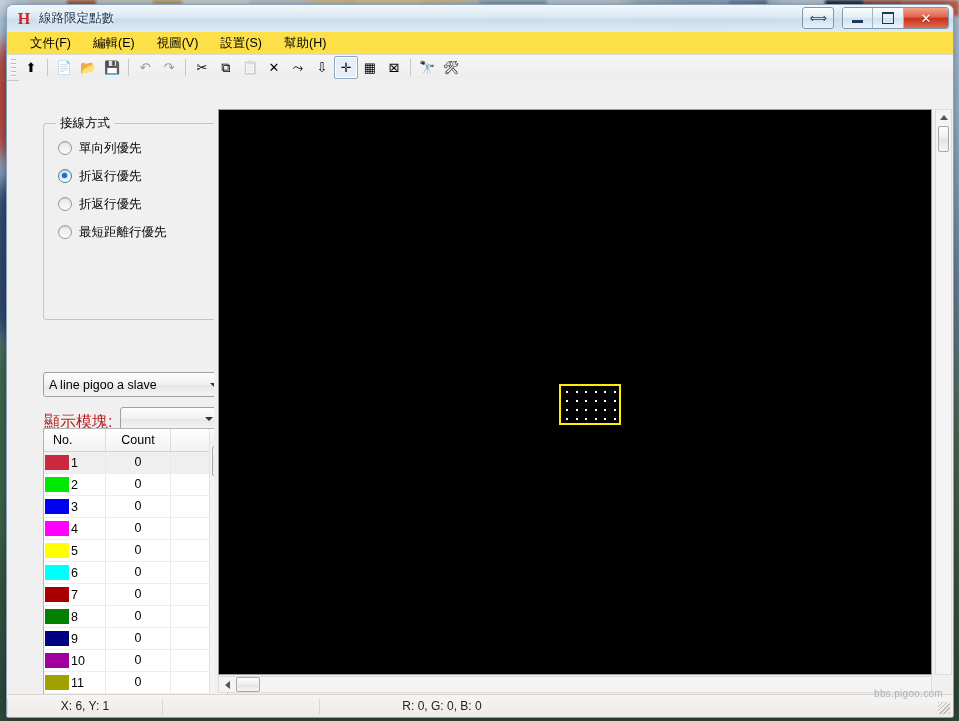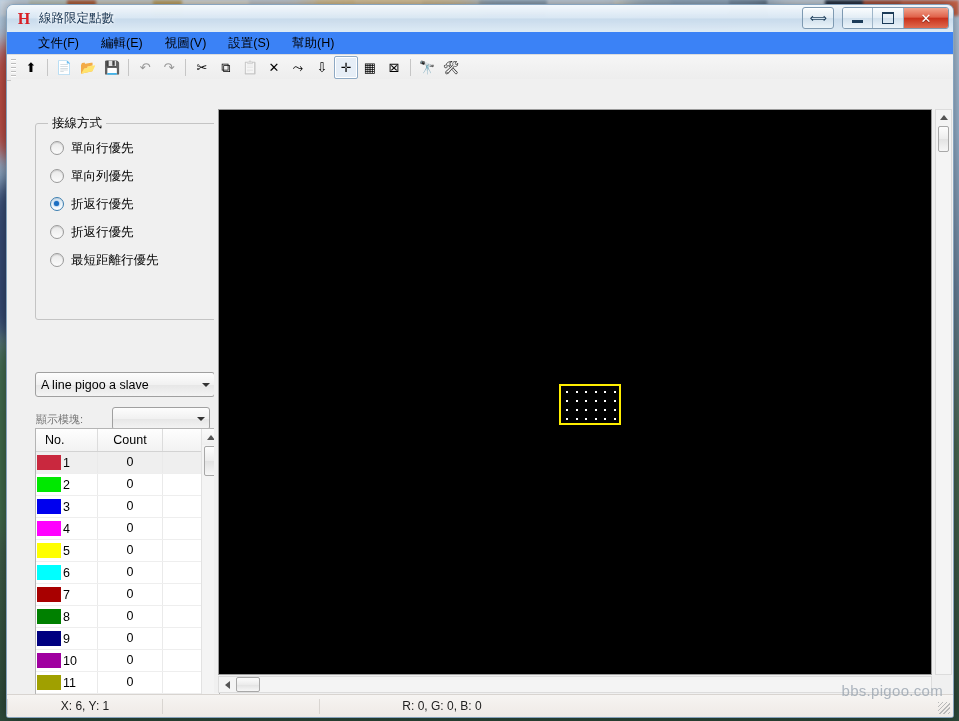--- a/index.html
+++ b/index.html
@@ -47,53 +47,53 @@
     border-right:1px solid #9fb6c9;cursor:default;}
   .btn-grp > div.maxb{width:30px;}
   .btn-grp > div.closeb{width:44px;border-right:none;
     background:linear-gradient(180deg,#f2a38c,#e0624a 45%,#c9321c 52%,#e06a4e);}
   .glyph{font-size:12px;color:#1b3b58;line-height:1;}
   .closeb .glyph{color:#fff;font-weight:bold;font-size:13px;text-shadow:0 1px 1px rgba(0,0,0,.4);}
   .min-glyph{width:11px;height:3px;background:#1b3b58;margin-top:6px;}
   .max-glyph{width:10px;height:9px;border:1px solid #1b3b58;border-top-width:2px;}
   
   #client{position:absolute;left:0;right:0;top:27px;bottom:0;background:#f0f0f0;}
-  #menubar{height:22px;background:#3b82f6;display:flex;align-items:center;padding-left:20px;
+  #menubar{height:22px;background:#fde047;display:flex;align-items:center;padding-left:12px;
     border-bottom:1px solid #dcdcdc;}
   .menu-item{padding:3px 11px;font-size:12.5px;color:#000;cursor:default;}
   #toolbar{height:25px;background:linear-gradient(180deg,#f6f6f6,#ededed);
     border-bottom:1px solid #c8c8c8;display:flex;align-items:center;padding-left:4px;}
   .grip{width:5px;height:18px;margin-right:3px;
     background:repeating-linear-gradient(180deg,#bdbdbd 0 1px,#fff 1px 2px,transparent 2px 4px);}
   .tb-btn{width:22px;height:21px;display:flex;align-items:center;justify-content:center;cursor:default;
     border:1px solid transparent;border-radius:2px;}
   .tb-btn.active{background:#e6eef7;border:1px solid #8ea9c4;box-shadow:inset 0 0 0 1px #fff;}
   .tb-sep{width:1px;height:17px;background:#c6c6c6;margin:0 4px;}
   
-  #leftpanel{position:absolute;left:4px;top:47px;bottom:0;width:207px;background:#f0f0f0;}
+  #leftpanel{position:absolute;left:12px;top:47px;bottom:0;width:207px;background:#f0f0f0;}
   .groupbox{position:absolute;left:24px;top:44px;width:186px;height:195px;
     border:1px solid #c4c4c4;border-radius:3px;background:transparent;}
   .groupbox-title{position:absolute;left:12px;top:-9px;background:#f0f0f0;padding:0 4px;font-size:12.5px;color:#000;}
   .radio-row{display:flex;align-items:center;height:28px;padding-left:14px;cursor:default;}
   .radio{width:12px;height:12px;border-radius:50%;flex:none;margin-right:7px;
     border:1px solid #9a9a9a;background:linear-gradient(180deg,#e9e9e9,#fbfbfb);
     box-shadow:inset 0 1px 1px rgba(0,0,0,.12);position:relative;}
   .radio.on{border-color:#3c7fb1;background:linear-gradient(180deg,#dcebf7,#fefefe);}
   .radio.on:after{content:"";position:absolute;left:2.5px;top:2.5px;width:5px;height:5px;border-radius:50%;
     background:#1b6ec2;box-shadow:0 0 2px #1b6ec2;}
   .radio-label{font-size:12.5px;color:#000;}
   .combo{position:absolute;border:1px solid #a0a0a0;border-radius:3px;
     background:linear-gradient(180deg,#fdfdfd,#f1f1f1 50%,#e6e6e6 51%,#f4f4f4);
     display:flex;align-items:center;box-sizing:border-box;cursor:default;}
   .combo.white{background:#fff;}
   .combo .ctext{flex:1;padding-left:5px;font-size:12.5px;color:#000;overflow:hidden;white-space:nowrap;}
   .combo .arrow{width:17px;display:flex;align-items:center;justify-content:center;}
   .arrow i{display:block;width:0;height:0;border-left:4px solid transparent;border-right:4px solid transparent;
     border-top:4px solid #333;}
-  .fieldlabel{position:absolute;font-size:11px;color:#737373;}
+  .fieldlabel{position:absolute;font-size:16px;color:#b91c1c;}
   
   #grid{position:absolute;left:24px;top:349px;width:183px;bottom:3px;
     border:1px solid #b4b4b4;background:#fff;overflow:hidden;}
   .grid-head{display:flex;height:22px;background:linear-gradient(180deg,#fefefe,#f2f2f2);
     border-bottom:1px solid #d3d3d3;}
   .grid-head div{font-size:12.5px;color:#000;display:flex;align-items:center;
     border-right:1px solid #dcdcdc;box-sizing:border-box;}
   .c-no{width:62px;padding-left:9px;}
   .c-count{width:65px;justify-content:center;}
   .c-pad{flex:1;}
@@ -130,21 +130,21 @@
   #statusbar{position:absolute;left:0;right:0;bottom:0;height:22px;
     background:linear-gradient(180deg,#f6f4f2,#efeae6);border-top:1px solid #d8d4d0;
     display:flex;align-items:center;font-size:12px;color:#222;}
   .sb-cell{height:15px;display:flex;align-items:center;box-sizing:border-box;}
   .sb-ready{width:310px;padding-left:8px;}
   .sb-coord{width:155px;justify-content:center;border-left:1px solid #d9d5d1;}
   .sb-blank{width:157px;border-left:1px solid #d9d5d1;}
   .sb-rgb{width:245px;justify-content:center;border-left:1px solid #d9d5d1;}
   .sb-grip{position:absolute;right:3px;bottom:3px;width:12px;height:12px;
     background:repeating-linear-gradient(135deg,#b9b9b9 0 1px,transparent 1px 3px);}
-  #watermark{position:absolute;right:10px;bottom:18px;font-size:15px;color:#9fa9b4;opacity:.85;
+  #watermark{position:absolute;right:10px;bottom:18px;font-size:10px;color:#9fa9b4;opacity:.85;
     font-family:"Liberation Sans",sans-serif;letter-spacing:.3px;}
 </style>
 </head>
 <body>
 
 <div id="desktop">
   <div class="bg-base"></div>
   <div class="bg-strip"></div>
   <div class="bg-blob" style="left:-20px;top:40px;width:70px;height:120px;background:#c0392b;"></div>
   <div class="bg-blob" style="left:-25px;top:180px;width:80px;height:160px;background:#2b3f6b;"></div>
@@ -243,24 +243,20 @@
         <div class="tb-btn">
           <span style="font-size: 13px; line-height: 1; opacity: 1; filter: none;">🛠</span>
         </div>
       </div>
 
     <div id="leftpanel">
 
       <div class="groupbox">
         <div class="groupbox-title">接線方式</div>
         <div id="radiolist" style="padding-top:10px;">
-            <div class="radio-row">
-              <span class="radio"></span>
-              <span class="radio-label">單向行優先</span>
-            </div>
             <div class="radio-row">
               <span class="radio"></span>
               <span class="radio-label">單向列優先</span>
             </div>
             <div class="radio-row">
               <span class="radio on"></span>
               <span class="radio-label">折返行優先</span>
             </div>
             <div class="radio-row">
               <span class="radio"></span>

